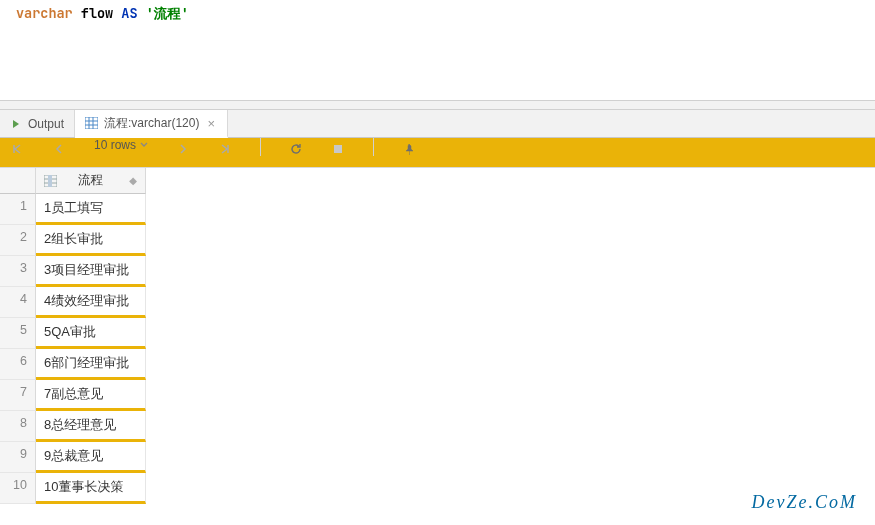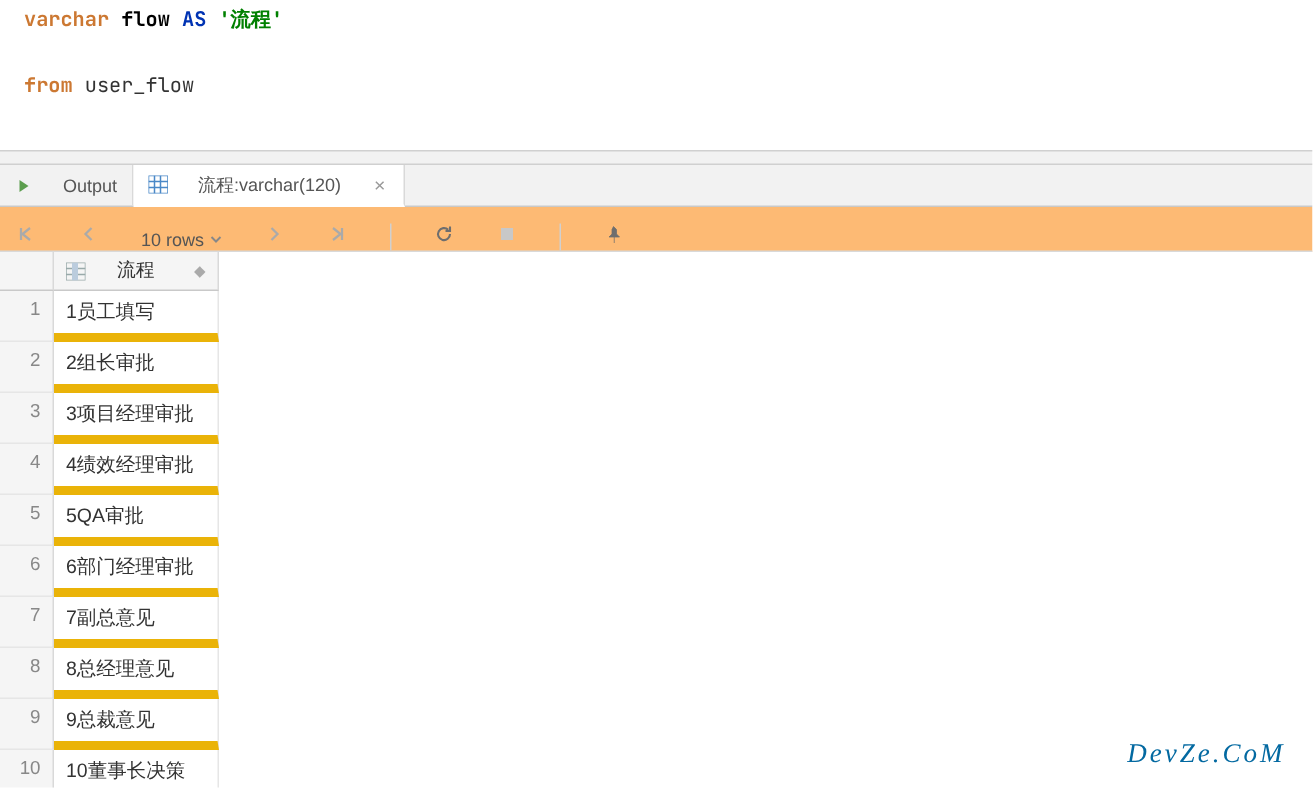--- a/index.html
+++ b/index.html
@@ -9,49 +9,48 @@
 .sql-line { font-family: "JetBrains Mono", Consolas, monospace; font-size: 13.5px; line-height: 22px; padding-left: 10px; white-space: pre; }
 .kw-select { color: #cc7832; font-weight: bold; }
 .kw-generic { color: #0033b3; font-weight: bold; }
 .kw-col { color: #000000; font-weight: bold; }
 .sql-str { color: #008000; font-weight: bold; }
 .sql-ident { color: #333; }
 
 .separator-bar { height: 10px; background: #f2f2f2; border-top: 1px solid #d0d0d0; border-bottom: 1px solid #d0d0d0; }
 
 .tabs-bar { display: flex; align-items: stretch; background: #f2f2f2; border-bottom: 1px solid #c9c9c9; height: 28px; }
-.tab { display: flex; align-items: center; gap: 20px; padding: 0 10px; font-size: 12px; color: #555; cursor: pointer; border-right: 1px solid #d9d9d9; }
+.tab { display: flex; align-items: center; gap: 6px; padding: 0 10px; font-size: 12px; color: #555; cursor: pointer; border-right: 1px solid #d9d9d9; }
 .tab.active { background: #fff; border-bottom: 2px solid transparent; margin-bottom: -1px; }
 .tab svg { flex-shrink: 0; }
 .tab-close { color: #999; font-size: 13px; cursor: pointer; padding: 0 2px; }
 
-.toolbar { display: flex; align-items: flex-end; gap: 20px; background: #fdba74; border-bottom: 1px solid #d9d9d9; height: 30px; padding: 0 6px; }
+.toolbar { display: flex; align-items: flex-start; gap: 20px; background: #eab308; border-bottom: 1px solid #d9d9d9; height: 30px; padding: 0 6px; }
 .tb-btn { display: flex; align-items: center; justify-content: center; width: 22px; height: 22px; color: #6e6e6e; cursor: pointer; border-radius: 3px; }
 .tb-rows { font-size: 12px; color: #555; padding: 0 4px; display: flex; align-items: center; gap: 4px; }
 .tb-sep { width: 1px; height: 18px; background: #d0d0d0; margin: 0 4px; }
 
 .grid { display: block; }
 .grid-header-row, .grid-row { display: flex; align-items: stretch; }
 .grid-rownum-hdr, .grid-rownum { width: 36px; min-width: 36px; text-align: right; padding: 5px 8px 5px 4px; background: #f5f5f5; border-right: 1px solid #d9d9d9; border-bottom: 1px solid #e6e6e6; color: #888; font-size: 12.5px; }
 .grid-rownum-hdr { background: #f5f5f5; border-bottom: 1px solid #c9c9c9; }
 .grid-col-hdr { width: 110px; min-width: 110px; padding: 4px 8px; background: #f5f5f5; border-right: 1px solid #d9d9d9; border-bottom: 1px solid #c9c9c9; display: flex; align-items: center; gap: 21px; font-size: 12.5px; color: #333; }
 .grid-col-hdr .sort { margin-left: auto; color: #aaa; font-size: 10px; }
-.grid-cell { width: 110px; min-width: 110px; padding: 5px 8px; border-right: 1px solid #e6e6e6; border-bottom: 6px solid #eab308; font-size: 13px; color: #333; white-space: nowrap; }
+.grid-cell { width: 110px; min-width: 110px; padding: 5px 8px; border-right: 1px solid #e6e6e6; border-bottom: 3px solid #eab308; font-size: 13px; color: #333; white-space: nowrap; }
 
 .watermark { position: absolute; right: 18px; bottom: 12px; text-align: right; pointer-events: none; }
 .wm-line1 { font-size: 26px; font-weight: 300; letter-spacing: 16px; color: #3a8bd6; font-family: "Microsoft YaHei", sans-serif; }
 .wm-line2 { font-size: 18px; font-weight: 400; color: #0369a1; font-style: italic; letter-spacing: 2px; font-family: Georgia, serif; }
 </style>
 </head>
 <body>
 
 <div class="editor-area">
   <div class="sql-line" id="sql-line-1"><span class="kw-select">varchar</span><span> </span><span class="kw-col">flow</span><span> </span><span class="kw-generic">AS</span><span> </span><span class="sql-str">'流程'</span></div>
   <div class="sql-line">&nbsp;</div>
-  <div class="sql-line" id="sql-line-2"><span class="kw-select">from</span><span> </span><span class="sql-ident">user_flow</span></div>
 </div>
 
 <div class="separator-bar"></div>
 
 <div class="tabs-bar">
   <div class="tab">
     <svg width="12" height="12" viewBox="0 0 12 12">
         <path d="M3 2 L9 6 L3 10 Z" fill="#5c9e4f"></path>
       </svg>
     <span>Output</span>

